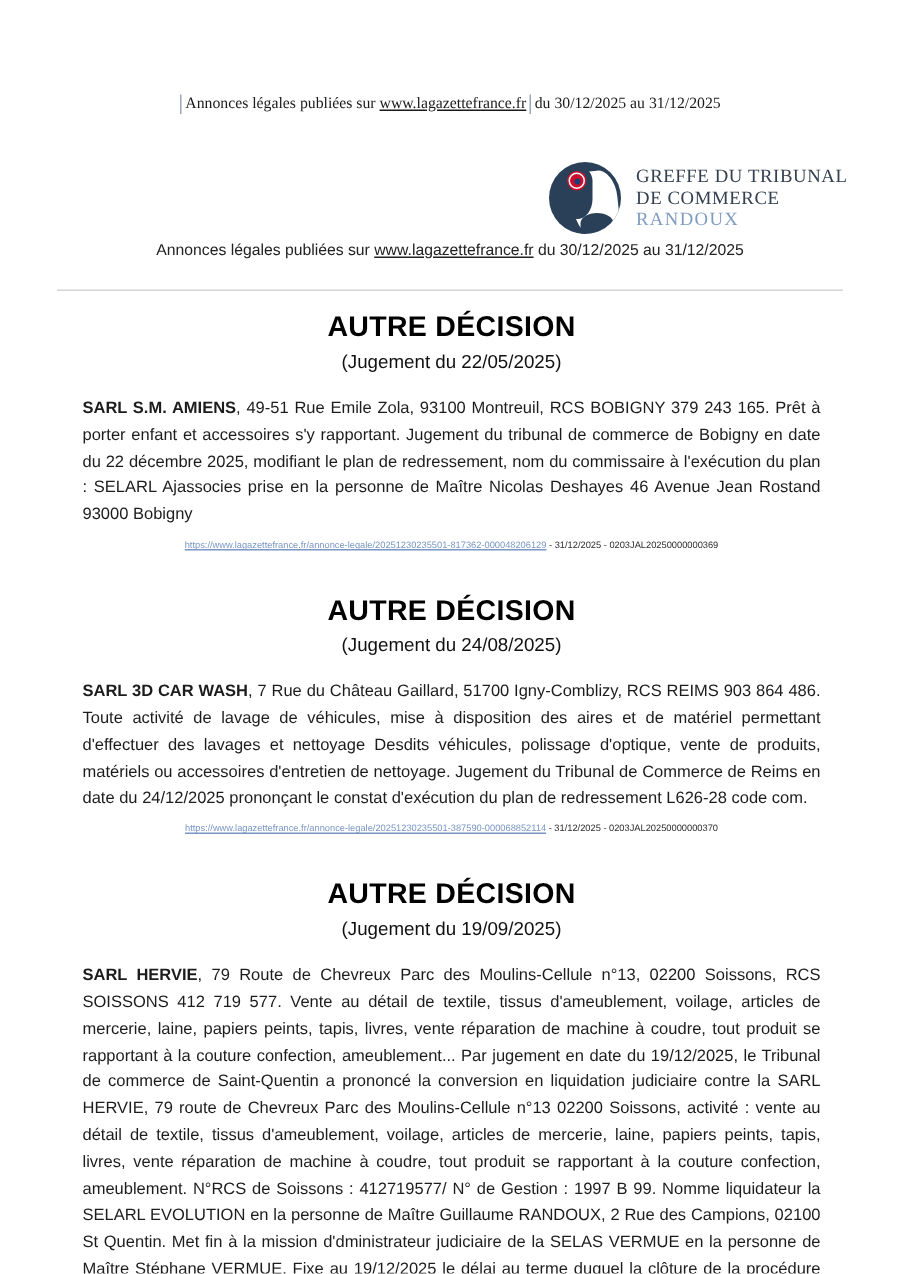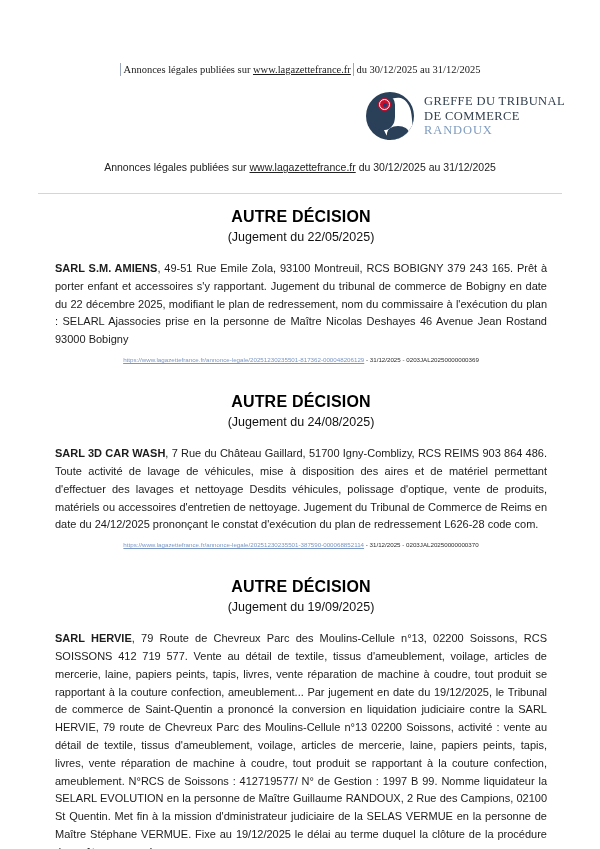--- a/index.html
+++ b/index.html
@@ -81,21 +81,21 @@
     color: #4a4a4a;
     letter-spacing: 1.4px;
     text-align: right;
     width: 130px;
     margin-top: 1px;
   }
 
   .greffe-logo {
     position: absolute;
     left: 366px;
-    top: 0px;
+    top: 16px;
     height: 60px;
     display: flex;
     align-items: center;
     gap: 10px;
   }
   .greffe-emblem {
     width: 48px;
     height: 48px;
     border-radius: 50%;
     background: #2a4059;
@@ -188,21 +188,21 @@
   
   .content {
     position: absolute;
     top: 168px;
     left: 55px;
     width: 492px;
   }
   .notice { margin-bottom: 4px; }
   .notice-title {
     text-align: center;
-    font-size: 16px;
+    font-size: 19px;
     font-weight: bold;
     color: #000;
     letter-spacing: 0.2px;
     margin: 0 0 4px 0;
   }
   .notice-subtitle {
     text-align: center;
     font-size: 12.5px;
     color: #111;
     margin: 0 0 16px 0;

